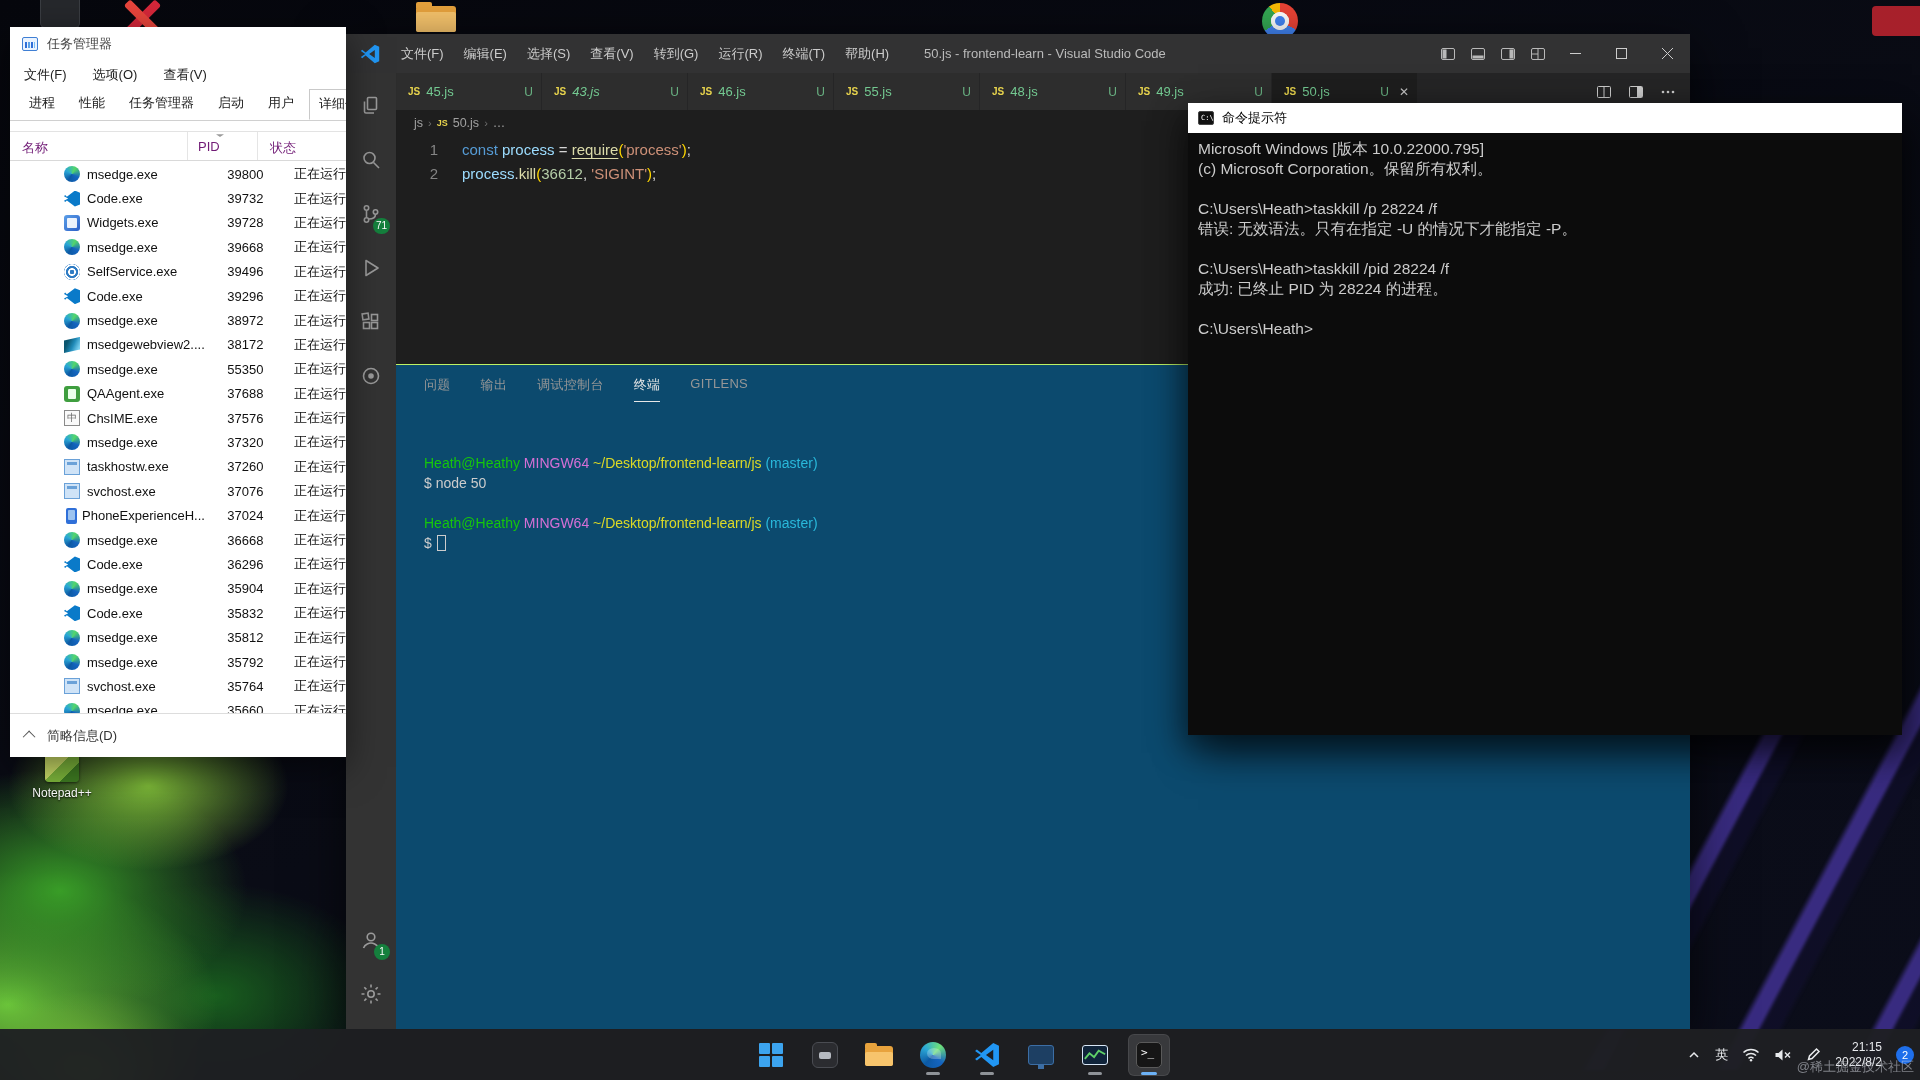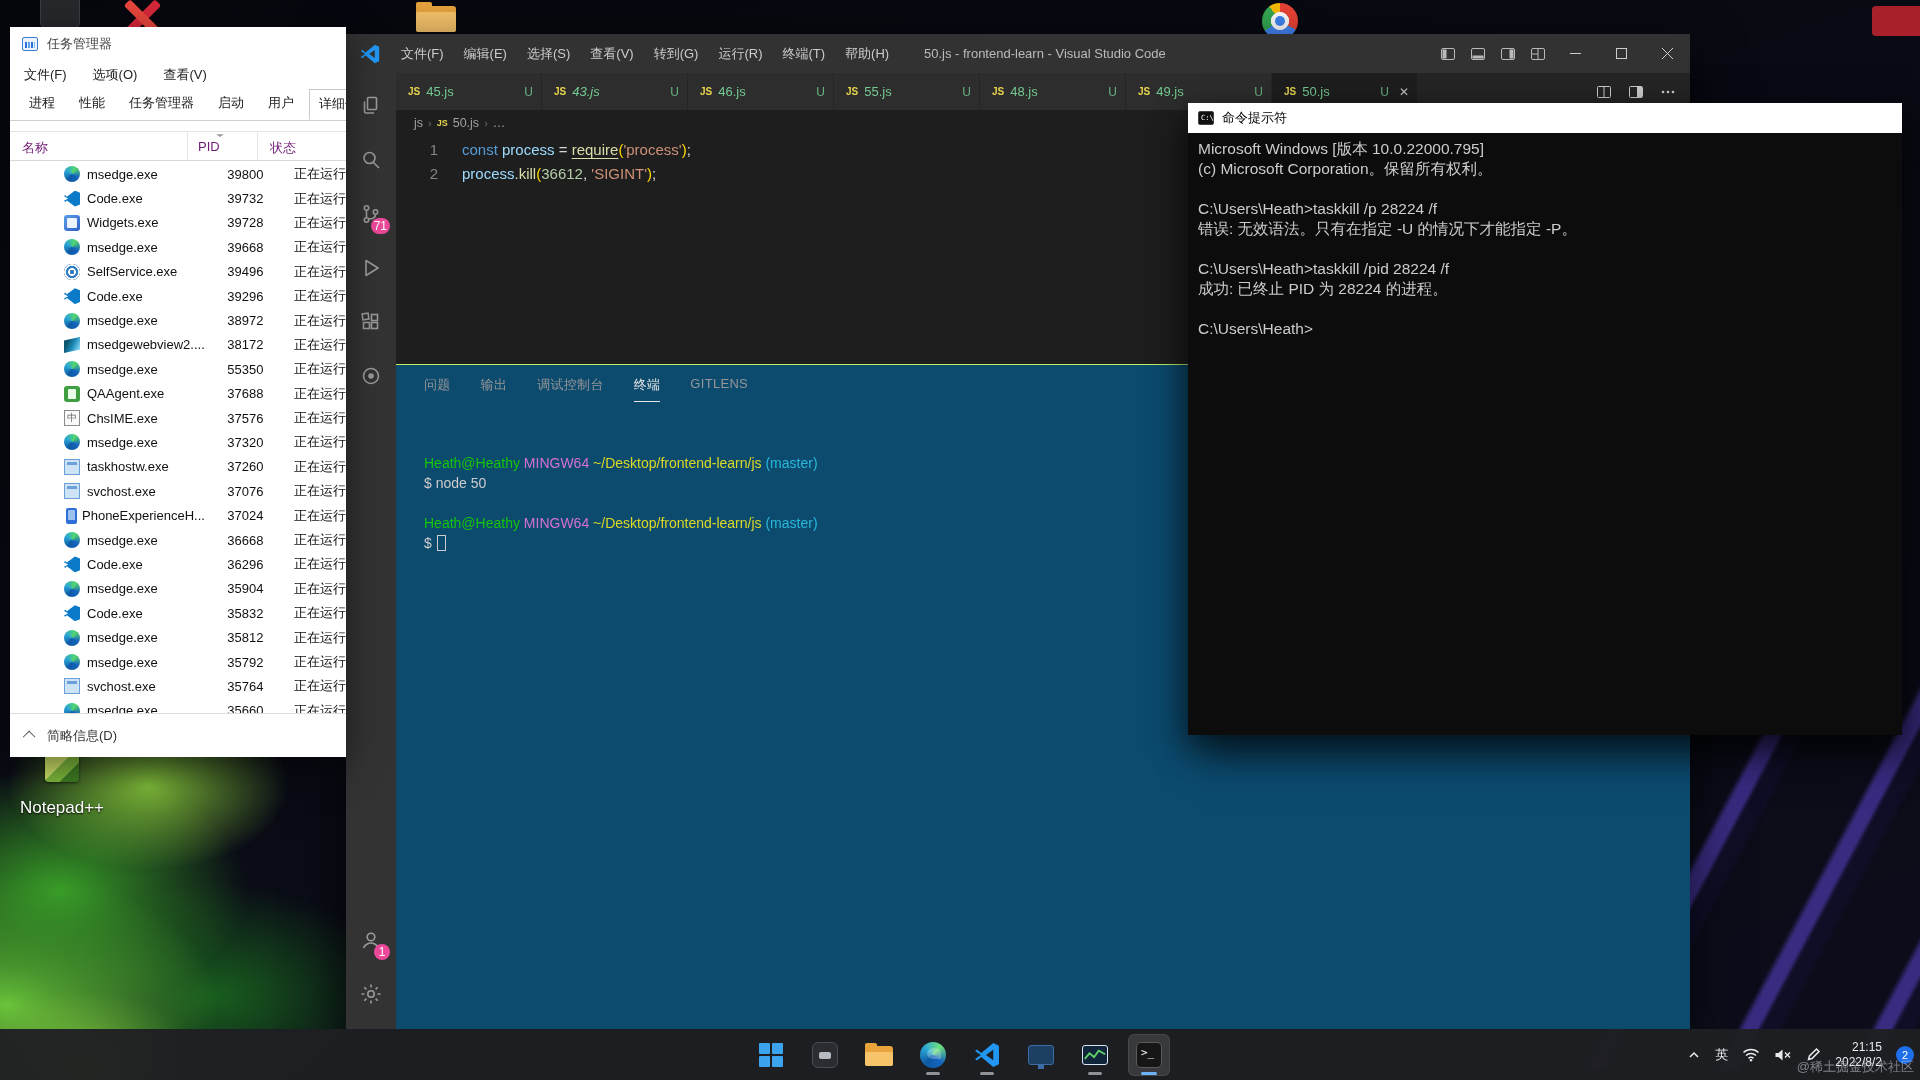--- a/index.html
+++ b/index.html
@@ -37,21 +37,21 @@
   .frag-chrome{left:1262px;top:3px;width:36px;height:36px;border-radius:50%;
     background:conic-gradient(#ea4335 0 33%,#4285f4 33% 66%,#34a853 66% 90%,#fbbc05 90%);}
   .frag-chrome:after{content:"";position:absolute;left:9px;top:9px;width:18px;height:18px;border-radius:50%;background:#fff;box-shadow:inset 0 0 0 4px #fff;}
   .frag-chrome:before{content:"";position:absolute;left:13px;top:13px;width:10px;height:10px;border-radius:50%;background:#4285f4;z-index:2;}
   .frag-red-edge{left:1872px;top:6px;width:48px;height:30px;background:#b9222e;border-radius:4px 0 0 4px;opacity:.9;}
 
   
   .np-ico-wrap{position:absolute;left:14px;top:752px;width:96px;z-index:2;text-align:center;}
   .np-img{width:34px;height:30px;margin:0 auto;border-radius:4px;
     background:linear-gradient(135deg,#cfe26a 0 45%,#7fb93c 45% 70%,#3f7d22 70%);box-shadow:0 1px 3px rgba(0,0,0,.6);}
-  .np-label{margin-top:16px;font-size:17px;color:#fff;text-shadow:0 1px 2px #000;}
+  .np-label{margin-top:4px;font-size:12px;color:#fff;text-shadow:0 1px 2px #000;}
 
   
   .tm{position:absolute;left:10px;top:27px;width:336px;height:730px;background:#fff;z-index:20;
     box-shadow:0 10px 34px rgba(0,0,0,.5);color:#1b1b1b;overflow:hidden;}
   .tm-titlebar{height:34px;display:flex;align-items:center;gap:9px;padding:0 12px;font-size:13px;color:#444;}
   .tm-appicon{width:16px;height:14px;border:1px solid #3f7fd4;border-radius:2px;background:#eaf3ff;position:relative;flex:none;}
   .tm-appicon:after{content:"";position:absolute;left:2px;bottom:2px;width:10px;height:6px;
     background:linear-gradient(90deg,#2f6fd8 0 2px,transparent 2px 3px,#5aa1e8 3px 5px,transparent 5px 6px,#2f6fd8 6px 8px,transparent 8px 9px,#7bc0f5 9px);}
   .tm-menubar{height:28px;display:flex;align-items:center;gap:26px;padding:0 14px;font-size:13px;color:#222;}
   .tm-menu{cursor:default;}
@@ -97,22 +97,22 @@
   .vs-menu{padding:4px 9px;border-radius:4px;white-space:nowrap;}
   .vs-wtitle{position:absolute;left:52%;transform:translateX(-50%);top:0;height:39px;line-height:39px;color:#bbbbbb;white-space:nowrap;}
   .vs-tb-icons{position:absolute;right:144px;top:0;height:39px;display:flex;align-items:center;gap:14px;}
   .vs-tb-icons svg{display:block;}
   .vs-winctl{position:absolute;right:0;top:0;height:39px;display:flex;}
   .vs-wc{width:46px;height:39px;display:flex;align-items:center;justify-content:center;}
   .activitybar{position:absolute;left:0;top:39px;bottom:0;width:50px;background:#333333;}
   .ab-top{position:absolute;left:0;top:6px;width:50px;display:flex;flex-direction:column;}
   .ab-bot{position:absolute;left:0;bottom:8px;width:50px;display:flex;flex-direction:column;}
   .ab-item{height:54px;display:flex;align-items:center;justify-content:center;position:relative;}
-  .ab-badge{position:absolute;right:6px;bottom:7px;min-width:16px;height:16px;border-radius:9px;background:#ec4899;color:#fff;
-    font-size:12px;line-height:16px;text-align:center;padding:0 3px;}
+  .ab-badge{position:absolute;right:6px;bottom:7px;min-width:16px;height:16px;border-radius:9px;background:#15803d;color:#fff;
+    font-size:10px;line-height:16px;text-align:center;padding:0 3px;}
   .tabstrip{position:absolute;left:50px;top:39px;right:0;height:37px;background:#252526;display:flex;}
   .vtab{width:146px;flex:none;display:flex;align-items:center;padding:0 8px 0 12px;background:#2d2d2d;border-right:1px solid #252526;font-size:13px;gap:6px;}
   .vtab.active{background:#1e1e1e;}
   .jsb{color:#e8d44d;font-weight:bold;font-size:10px;flex:none;}
   .vtn{color:#73c991;overflow:hidden;white-space:nowrap;}
   .vtn.ital{font-style:italic;}
   .vtu{margin-left:auto;color:#73c991;opacity:.85;font-size:12px;}
   .vtx{color:#c5c5c5;font-size:12px;margin-left:4px;}
   .ts-icons{position:absolute;right:14px;top:39px;height:37px;display:flex;align-items:center;gap:16px;color:#cccccc;z-index:3;}
   .breadcrumb{position:absolute;left:50px;top:76px;right:0;height:26px;background:#1e1e1e;display:flex;align-items:center;gap:5px;

